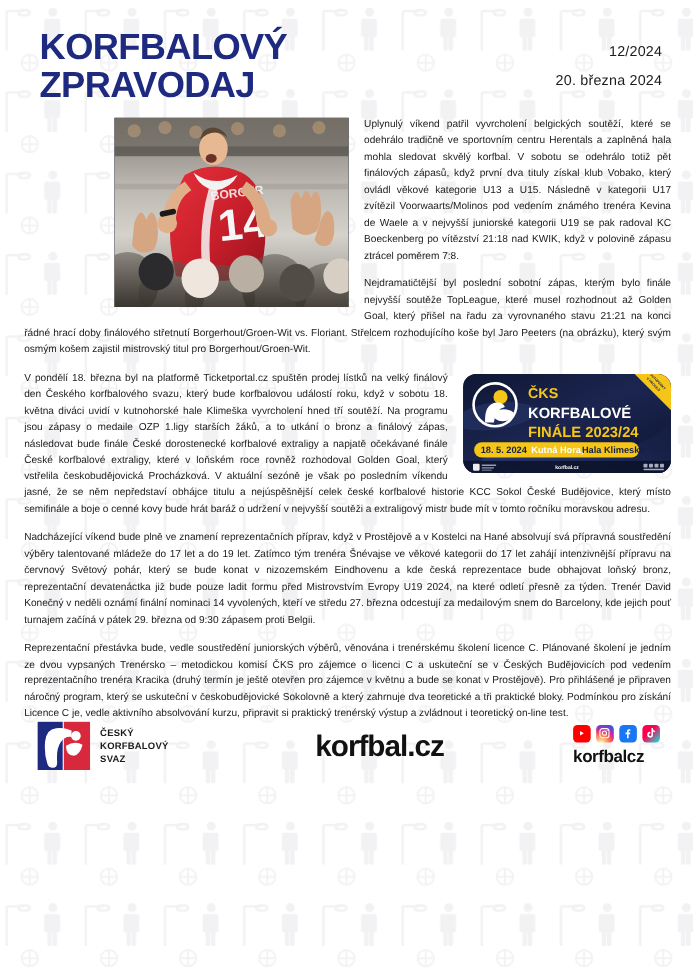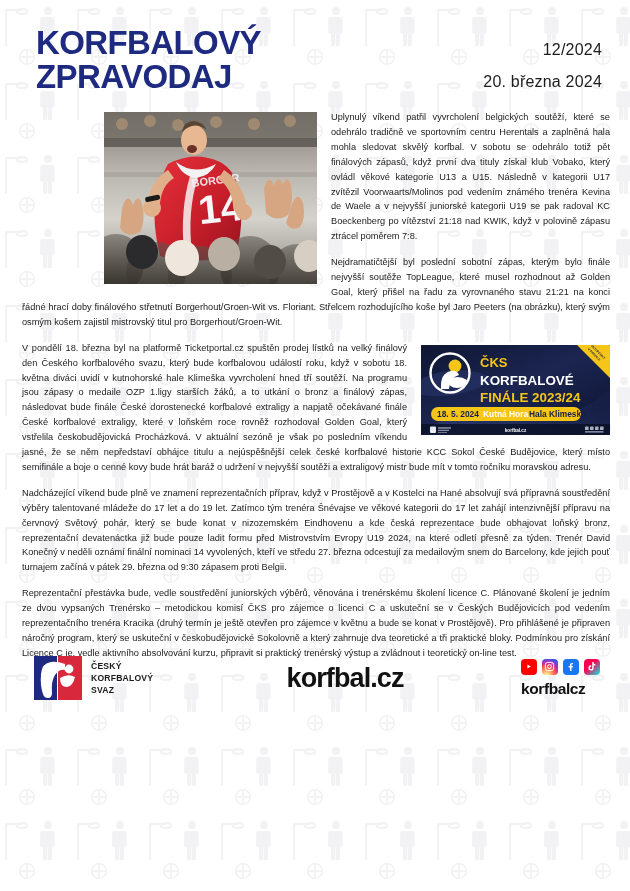--- a/index.html
+++ b/index.html
@@ -46,21 +46,21 @@
     font-size: 33px;
     line-height: 1.02;
     letter-spacing: -0.6px;
     color: #1d2a80;
   }
   .masthead .line2 { display: block; }
 
   .issue-block {
     text-align: right;
     padding-top: 8px;
-    font-size: 16px;
+    font-size: 13px;
     color: #1c1c1c;
     line-height: 2.0;
     letter-spacing: 0.2px;
   }
 
   
   .content {
     padding: 12px 20px 0 22px;
     font-size: 9.2px;
     line-height: 1.62;
@@ -85,21 +85,21 @@
 
   
   .poster {
     float: right;
     width: 189px;
     height: 90px;
     margin: 4px 0 7px 14px;
     position: relative;
     overflow: hidden;
     background: #131a3a;
-    border-radius: 1px;
+    border-radius: 12px;
   }
 
   .clear { clear: both; }
 
   
   .footer {
     position: absolute;
     left: 0;
     right: 4px;
     bottom: 0;

